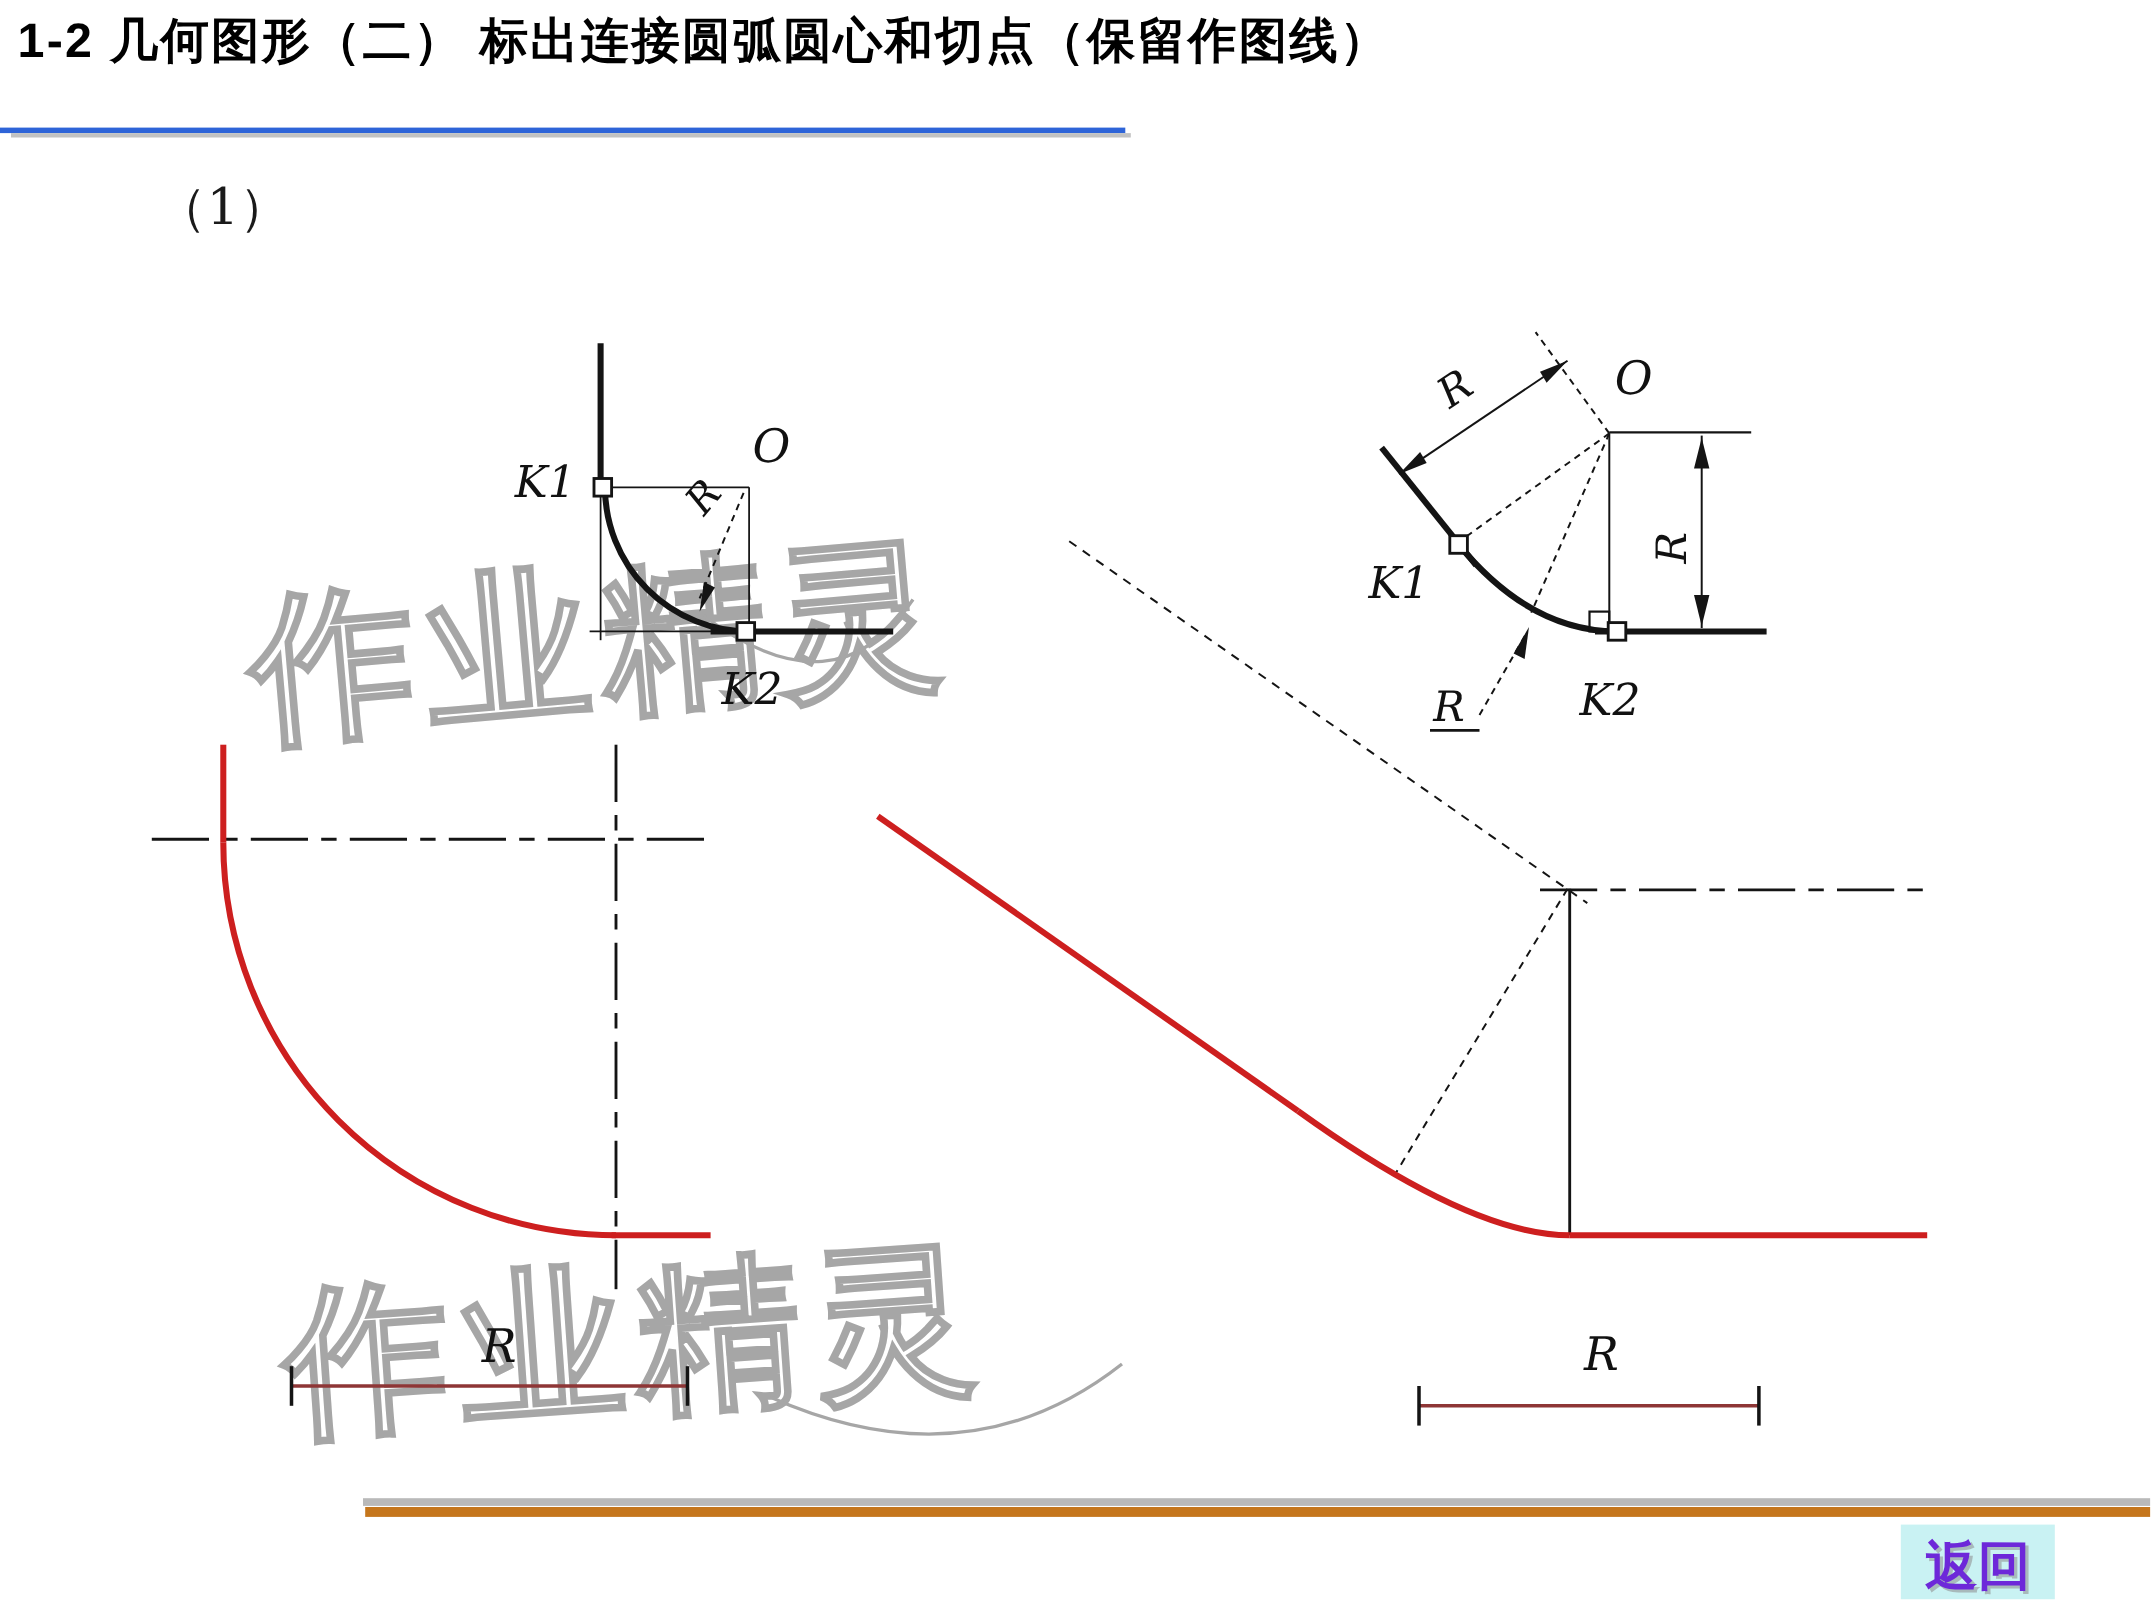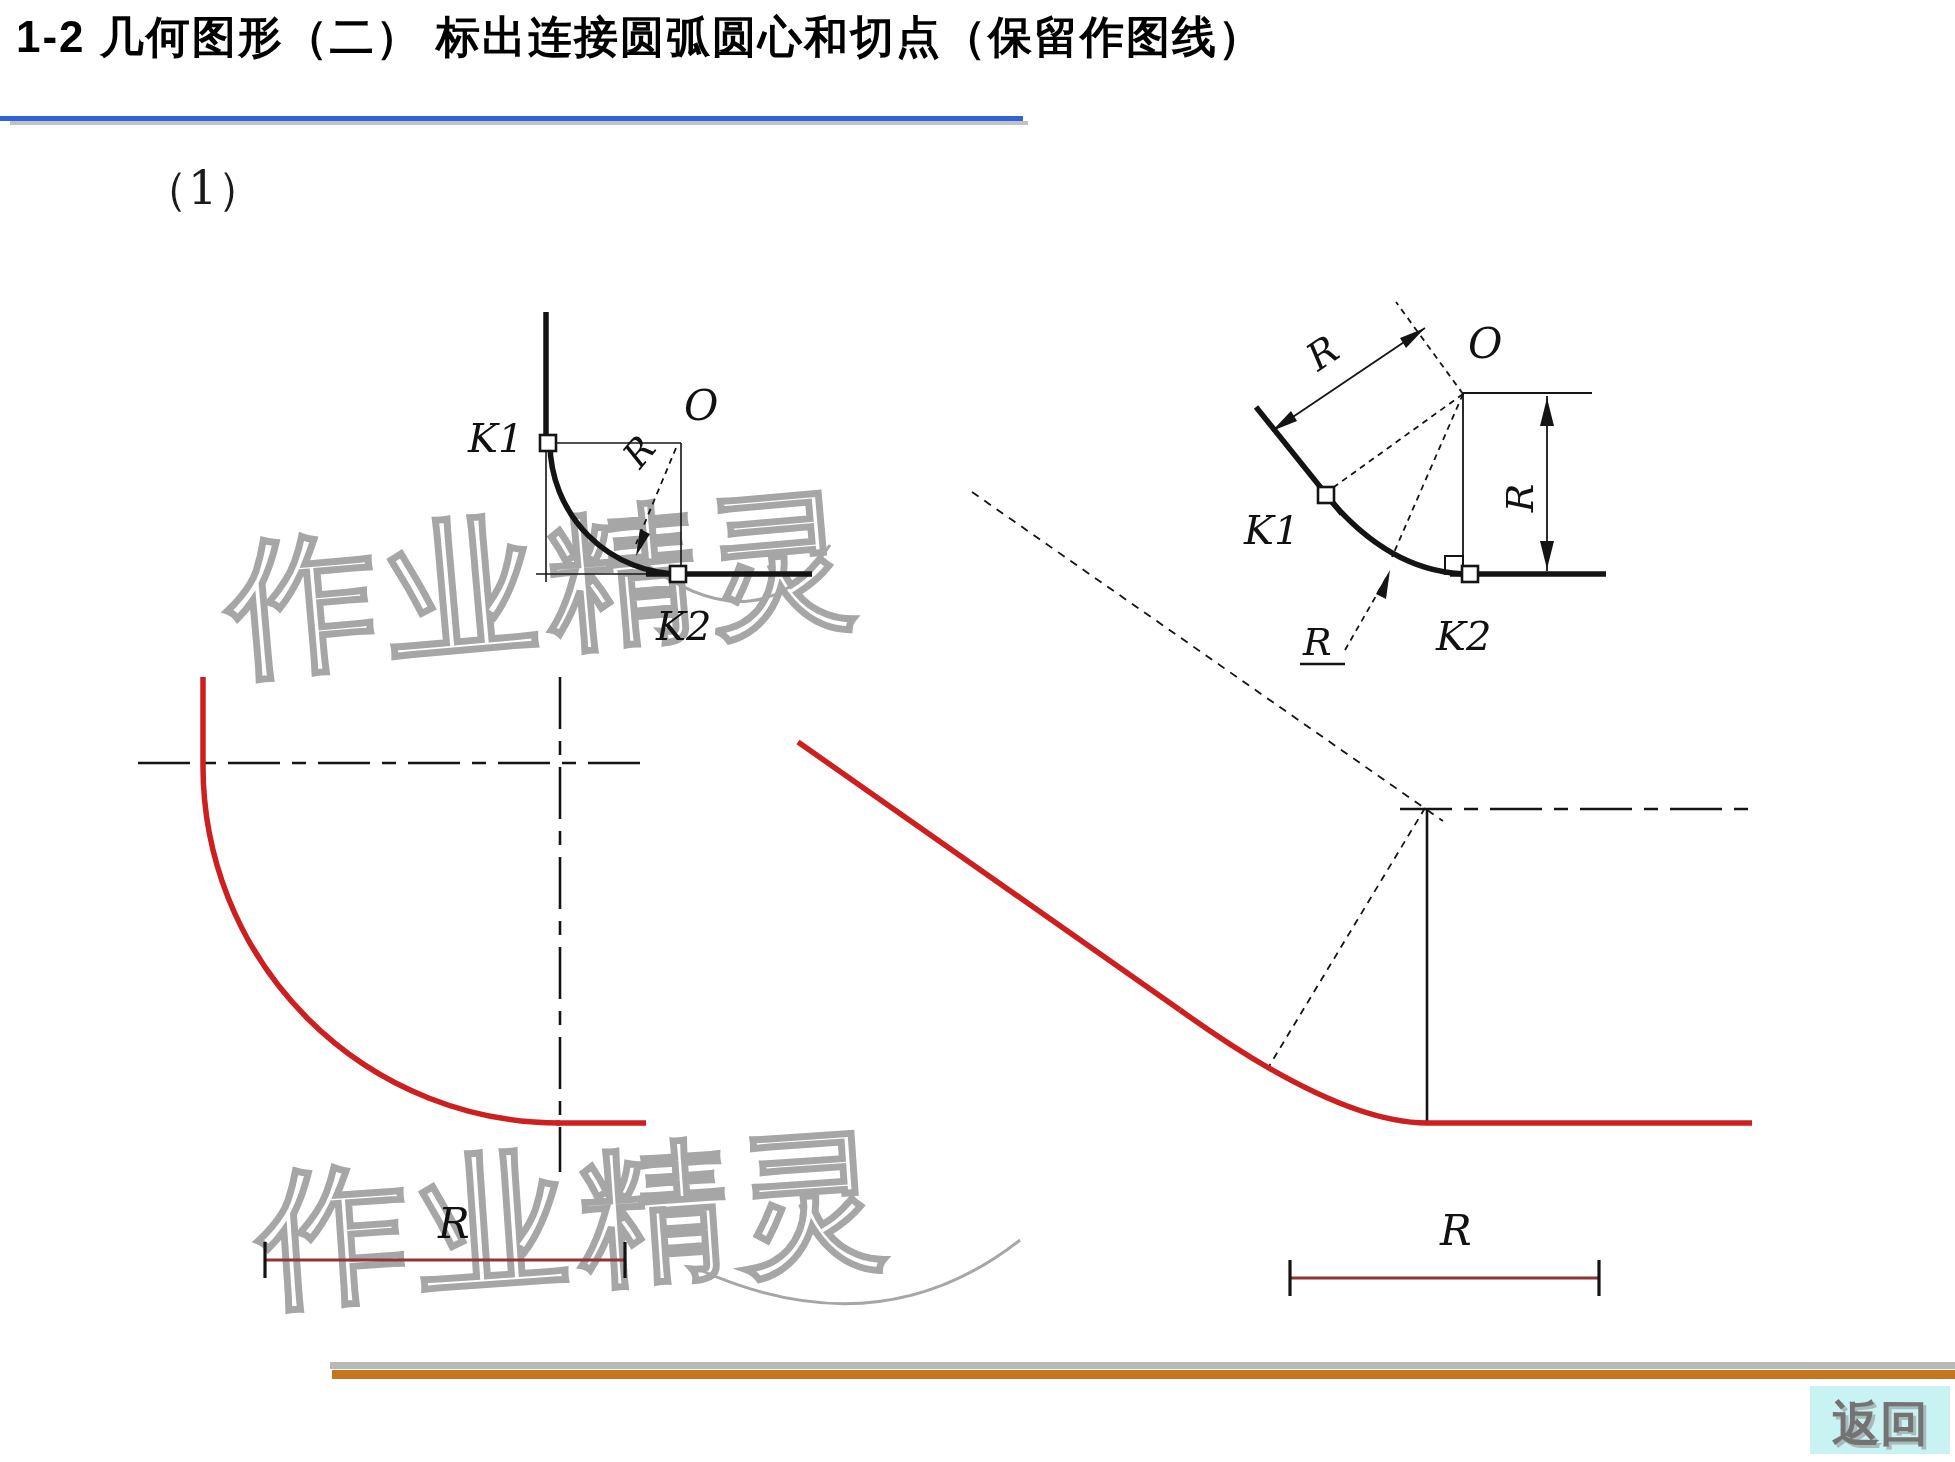--- a/index.html
+++ b/index.html
@@ -7,23 +7,23 @@
          font-family:"Liberation Sans",sans-serif;text-decoration:underline;}
   .title{position:absolute;left:16px;top:8px;font-size:44px;font-weight:bold;color:#000;
          letter-spacing:2px;white-space:nowrap;}
   .rule-blue{position:absolute;left:0;top:116px;width:1023px;height:5px;background:#2e64d8;}
   .rule-gray{position:absolute;left:10px;top:121px;width:1018px;height:4px;background:#c2c2c2;}
   .fig-num{position:absolute;left:142px;top:158px;font-size:46px;color:#1a1a1a;
            font-family:"DejaVu Serif",serif;}
   svg{position:absolute;left:0;top:0;}
   .bar-gray{position:absolute;left:330px;top:1362px;width:1625px;height:7px;background:#b9b9b9;}
   .bar-orange{position:absolute;left:332px;top:1370px;width:1623px;height:9px;background:#c5761c;}
-  .back-btn{position:absolute;left:1810px;top:1386px;width:140px;height:76px;background:#c9f2f3;
+  .back-btn{position:absolute;left:1728px;top:1386px;width:140px;height:76px;background:#c9f2f3;
             display:flex;align-items:center;justify-content:center;font-size:48px;font-weight:bold;
-            color:#737373;text-shadow:3px 3px 0 rgba(140,140,140,.55);cursor:pointer;}
+            color:#6d28d9;text-shadow:3px 3px 0 rgba(140,140,140,.55);cursor:pointer;}
   .cad{font-family:"DejaVu Serif",serif;font-style:italic;fill:#111;}
   .wm{font-family:"Liberation Sans",sans-serif;font-weight:bold;fill:none;stroke:#a6a6a6;
       stroke-width:2.2;letter-spacing:10px;}
 </style>
 </head>
 <body>
 
 <div id="stage">
 
   <div class="title">1-2  几何图形（二）  标出连接圆弧圆心和切点（保留作图线）</div>

